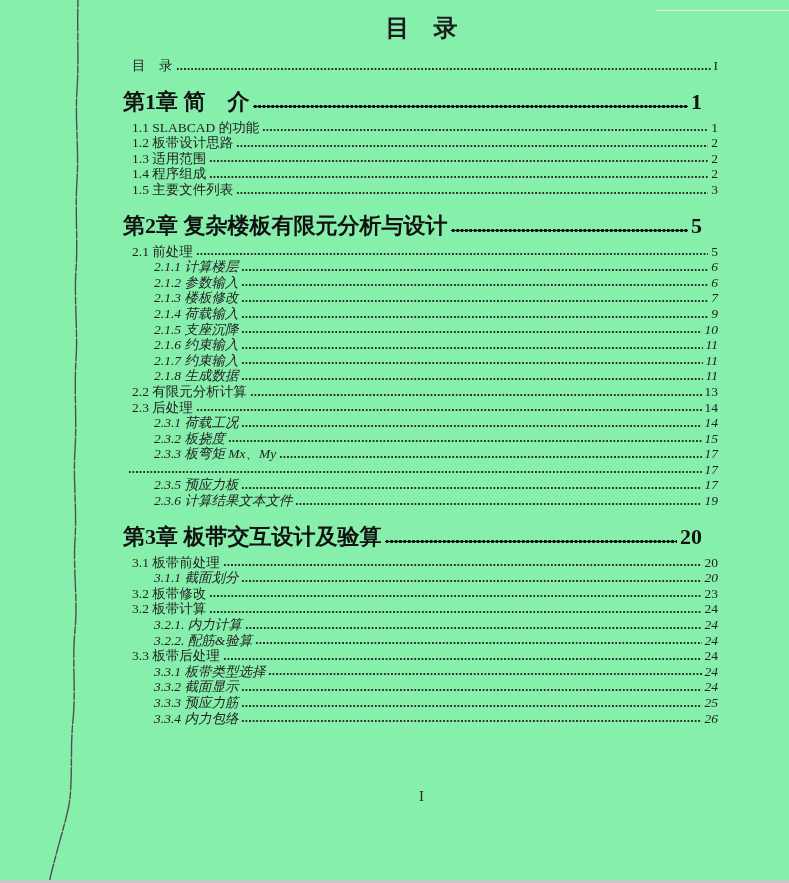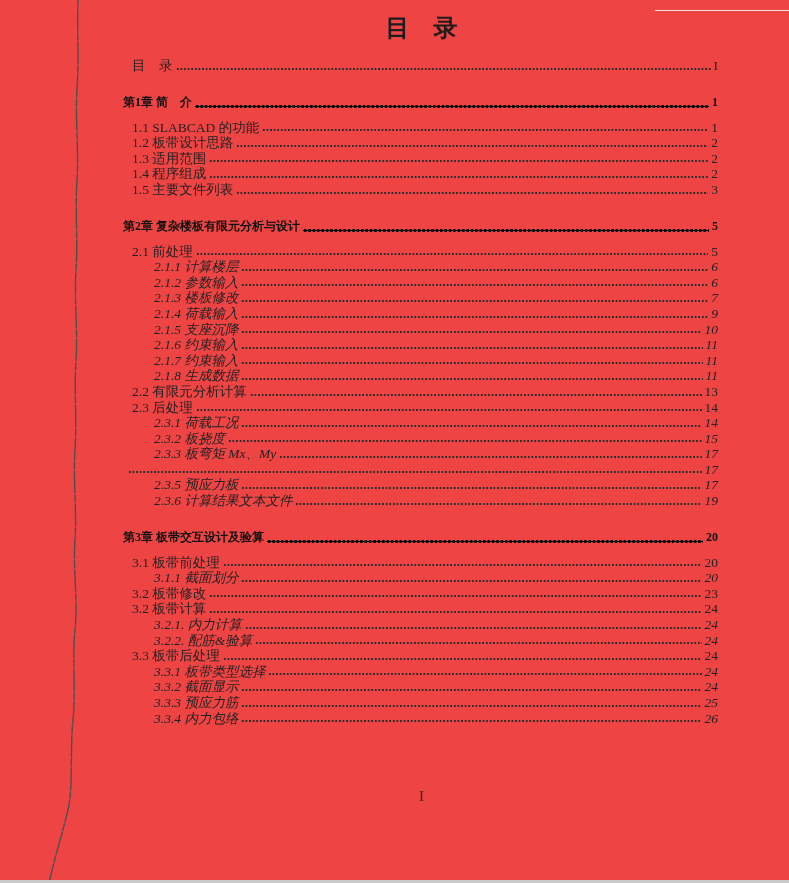--- a/index.html
+++ b/index.html
@@ -5,21 +5,21 @@
   html, body {
     margin: 0;
     padding: 0;
     background: #ffffff;
     font-family: "Liberation Serif", "DejaVu Serif", serif;
   }
   .document-page {
     position: relative;
     width: 789px;
     height: 883px;
-    background: #ef4444;
+    background: #86efac;
     overflow: hidden;
     color: #222;
   }
   
   .scan-edge-svg {
     position: absolute;
     left: 0; top: 0;
     width: 120px; height: 883px;
     pointer-events: none;
   }
@@ -67,26 +67,26 @@
     align-self: flex-end;
     height: 4px;
     margin: 0 3px 3px 3px;
     background-image: radial-gradient(circle closest-side, #2b2b2b 72%, transparent 75%);
     background-size: 3.6px 4px;
     background-repeat: repeat-x;
     background-position: left bottom;
   }
   
   .toc-row.level-0 {
-    font-size: 12px;
+    font-size: 22px;
     font-weight: bold;
     color: #111;
     height: 22px;
     line-height: 22px;
-    margin: 17px 0 7px 0;
+    margin: 17px 16px 7px 0;
   }
   .toc-row.level-0 .toc-label { margin-left: -2px; }
   .toc-row.level-0 .toc-dots {
     height: 5px;
     margin-bottom: 4px;
     background-image: radial-gradient(circle closest-side, #0c0c0c 80%, transparent 83%);
     background-size: 4.4px 5px;
   }
   
   .toc-row.level-1 .toc-label { padding-left: 7px; }

